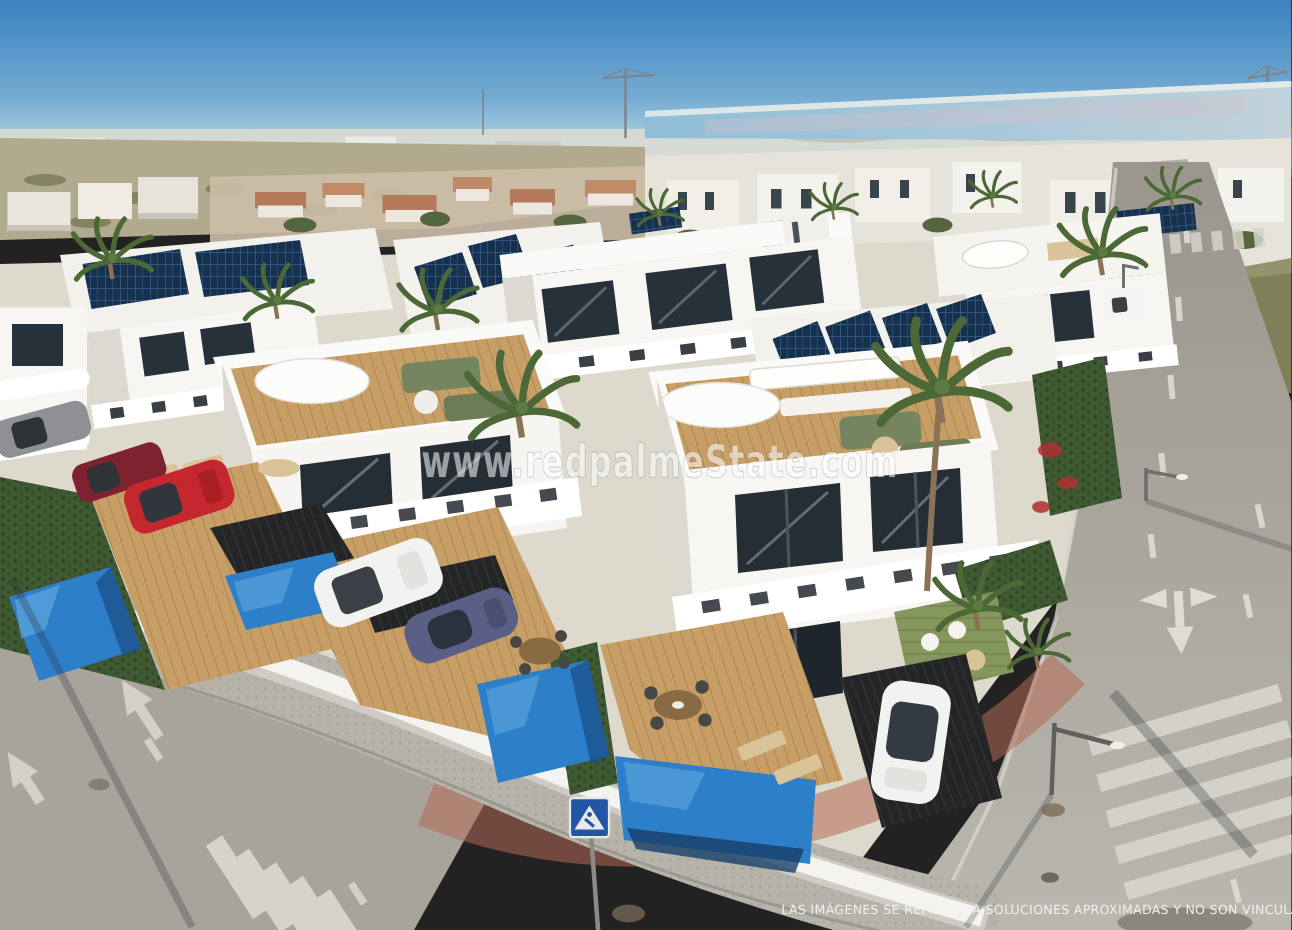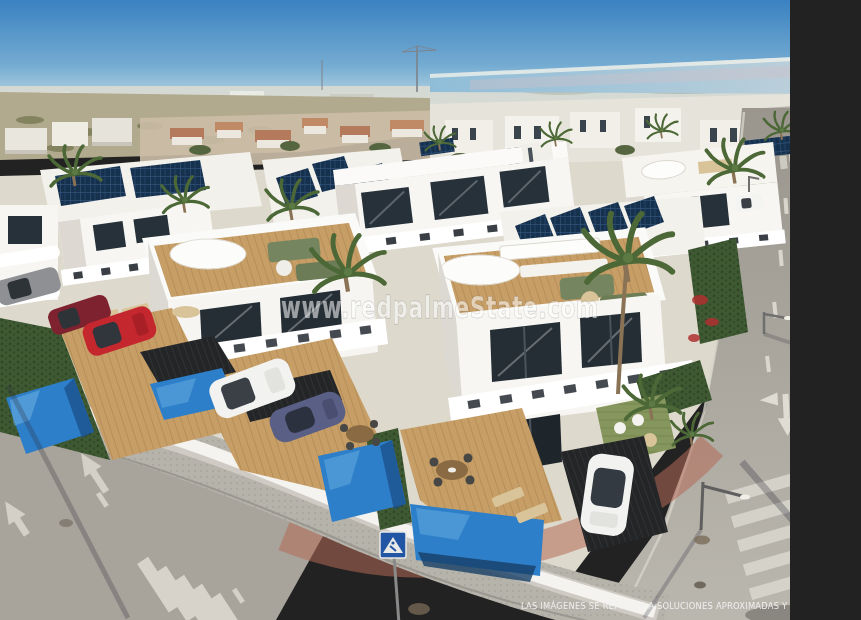--- a/index.html
+++ b/index.html
@@ -1,16 +1,16 @@
 <!DOCTYPE html>
 <html><head>
 <meta charset="utf-8">
 <style>
   html,body{margin:0;padding:0;background:#222;}
-  #stage{position:relative;width:790px;height:620px;overflow:hidden;font-family:"DejaVu Sans",sans-serif;}
+  #stage{position:relative;width:861px;height:620px;overflow:hidden;font-family:"DejaVu Sans",sans-serif;}
   svg{display:block;width:861px;height:620px;}
   text{font-family:"DejaVu Sans",sans-serif;}
   .wm{font-weight:bold;letter-spacing:1px;paint-order:stroke fill;}
 </style>
 </head>
 <body>
 
 <div id="stage">
 <svg viewBox="0 0 861 620" xmlns="http://www.w3.org/2000/svg">
   <defs>

